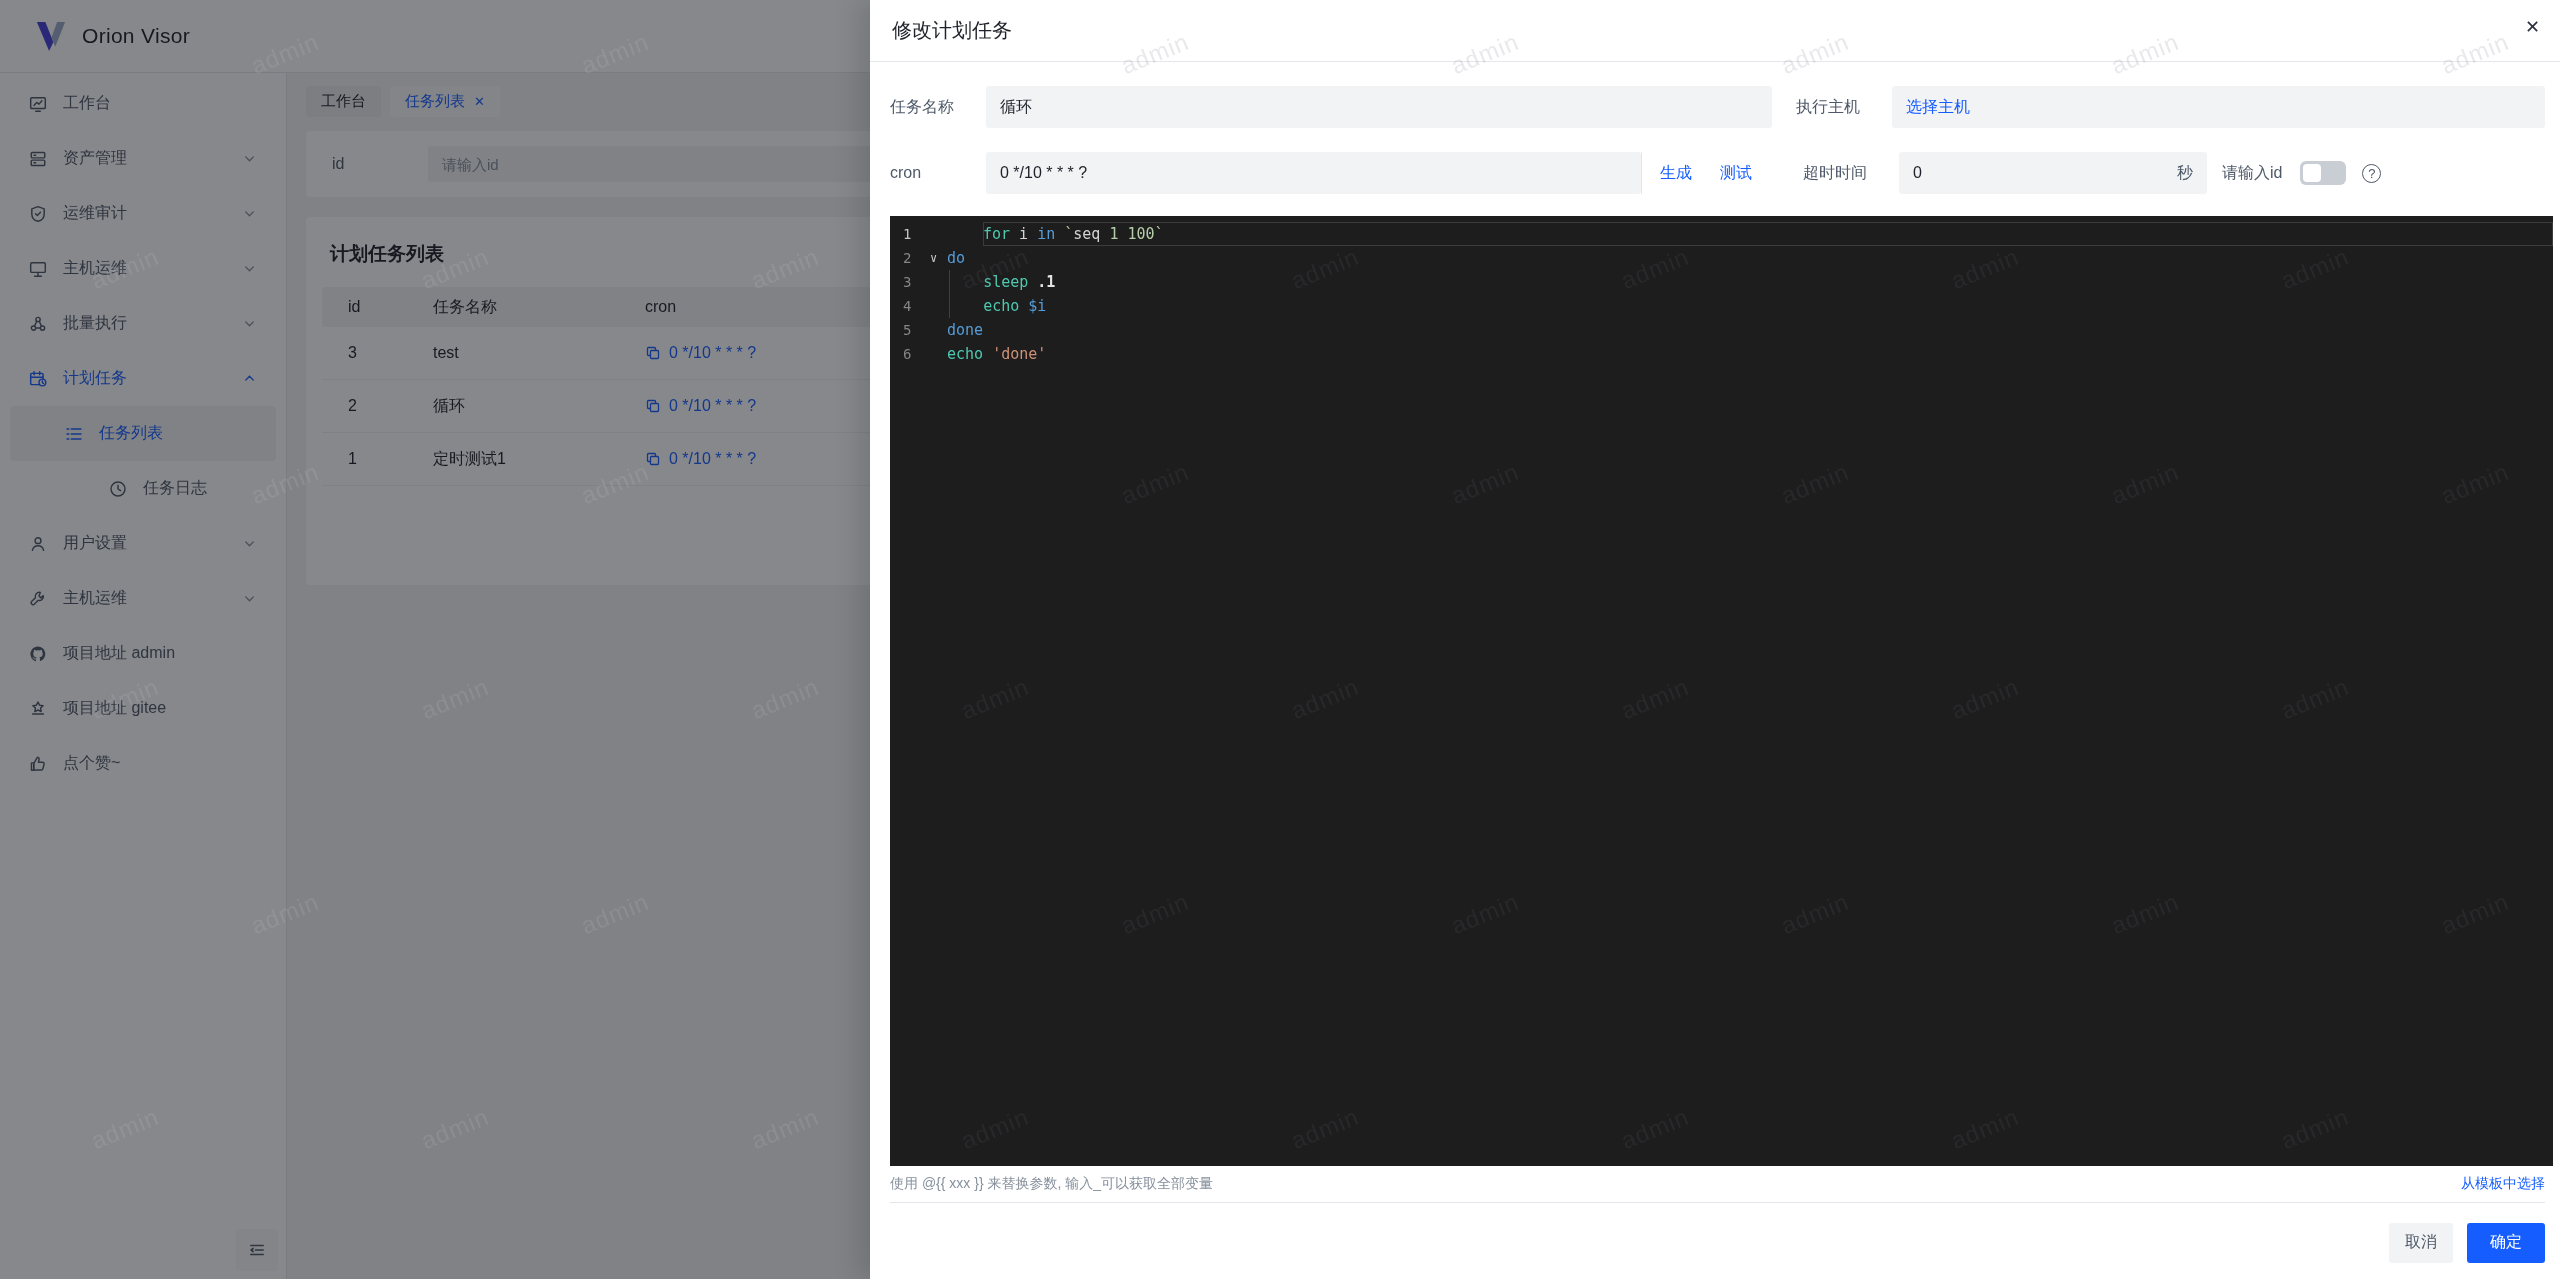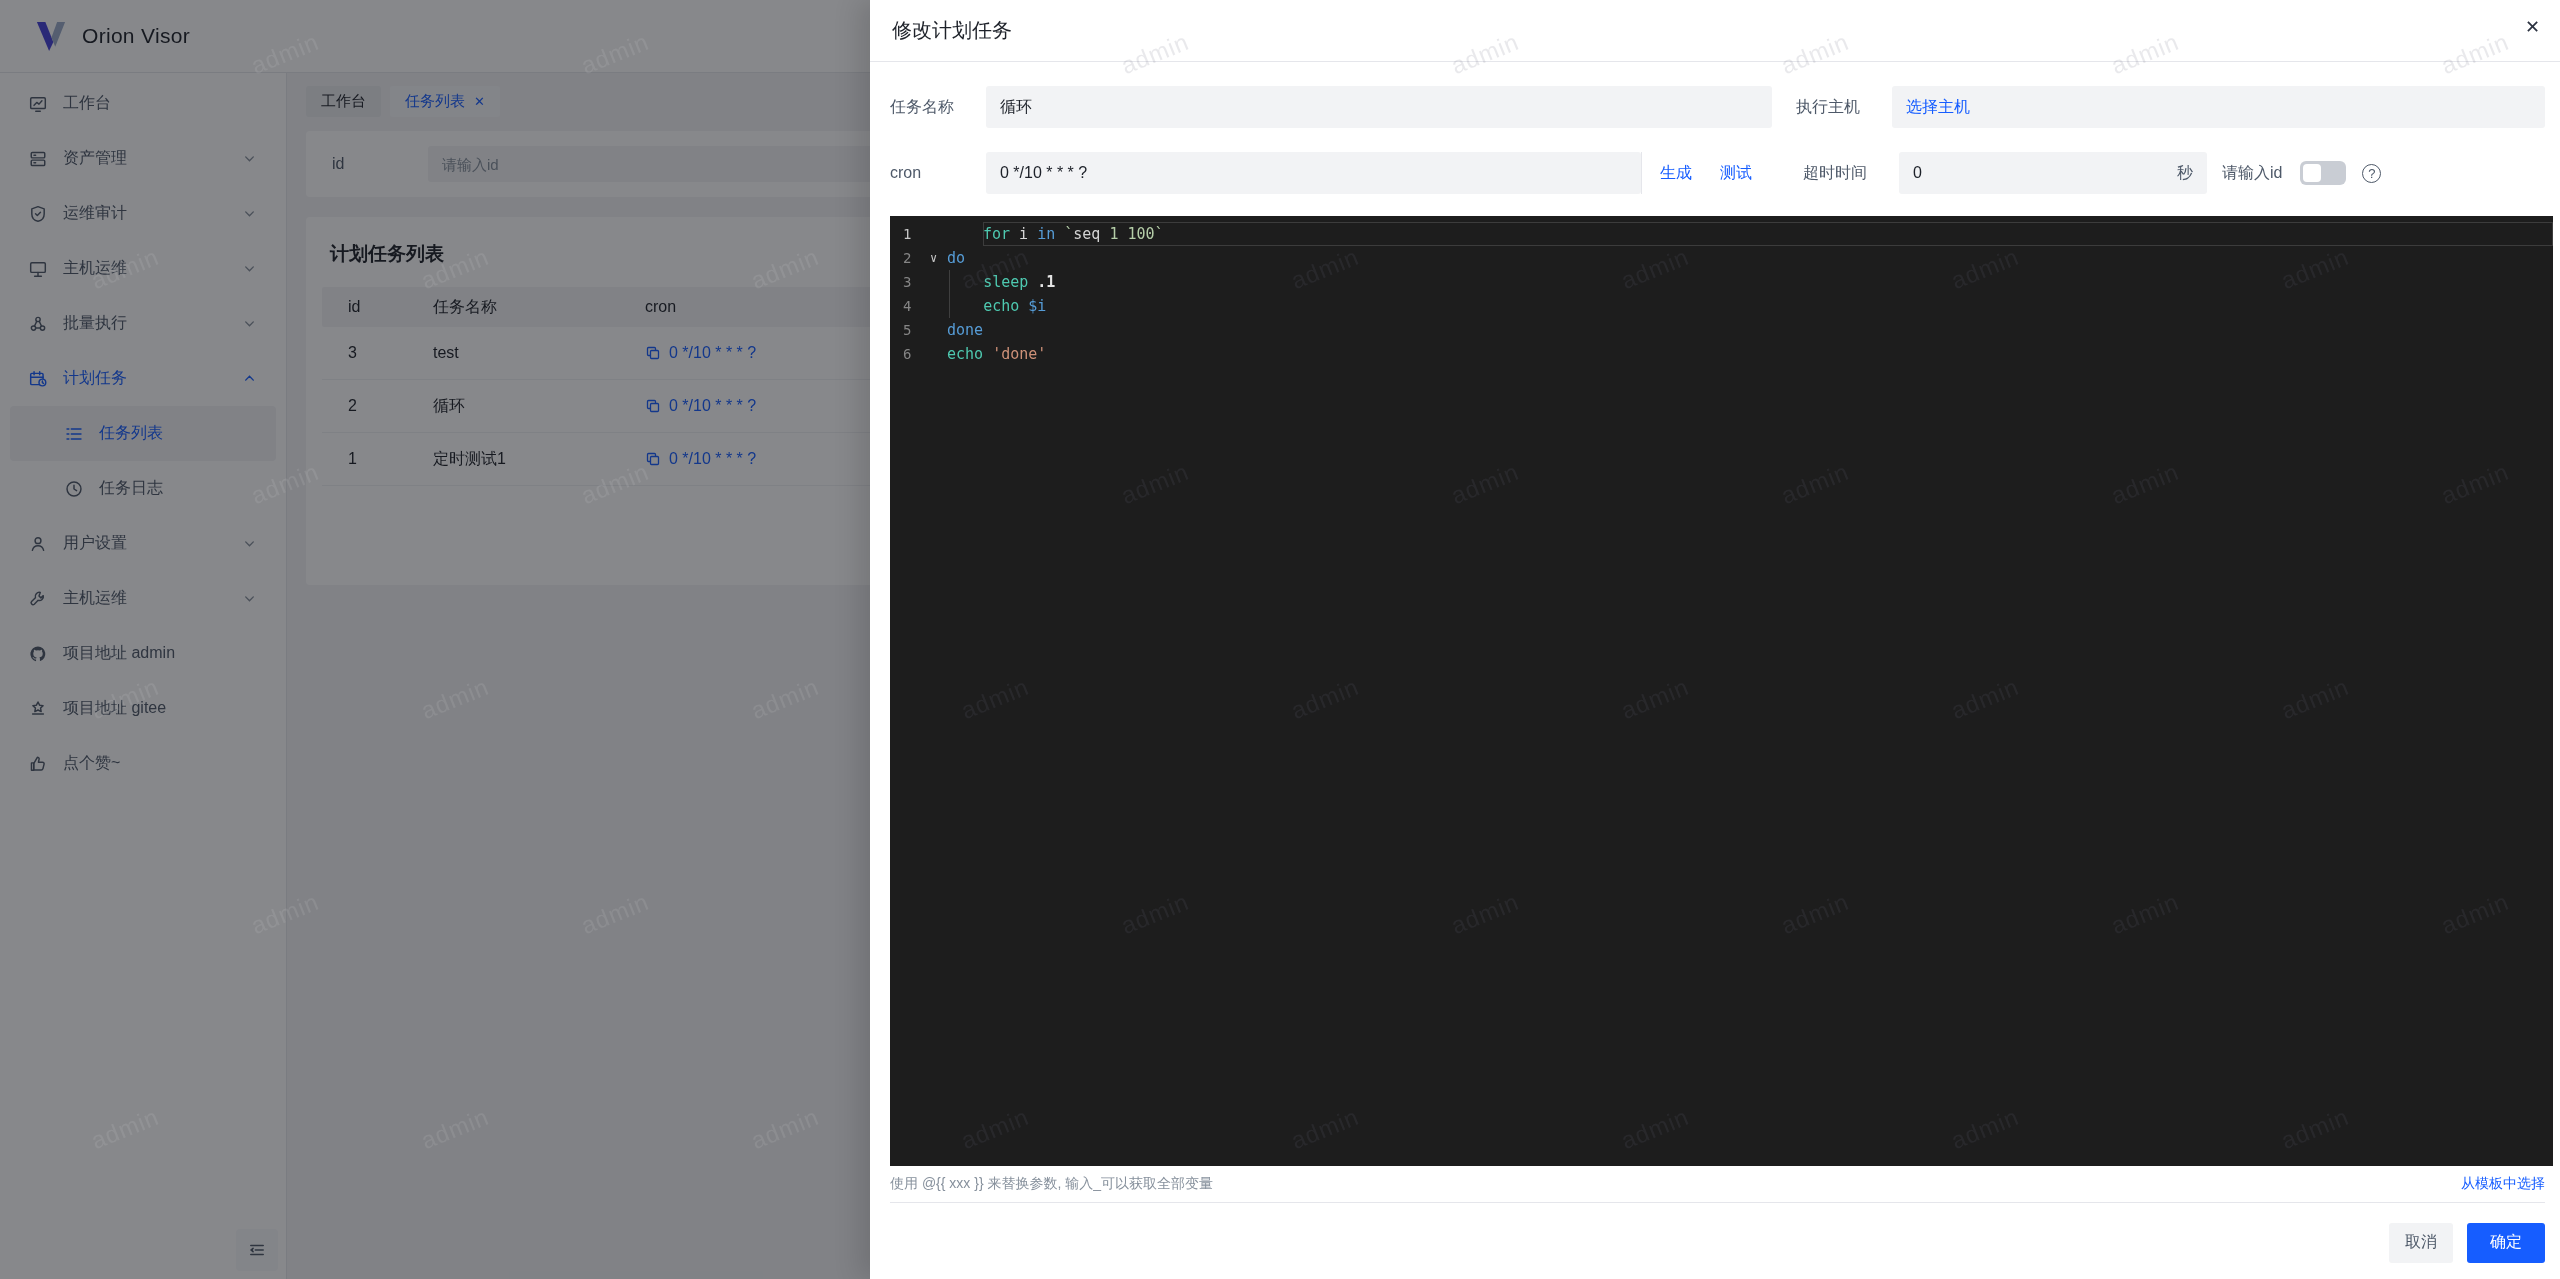--- a/index.html
+++ b/index.html
@@ -7,21 +7,21 @@
   .stage { position:relative; width:2560px; height:1279px; overflow:hidden; background:#f2f3f5; }
 
   
   .topbar { position:absolute; left:0; top:0; width:2560px; height:73px; background:#fff; border-bottom:1px solid #e5e6eb; display:flex; align-items:center; padding-left:34px; }
   .logo { display:flex; align-items:center; gap:14px; }
   .logo-title { font-size:21px; color:#1d2129; font-weight:500; letter-spacing:.3px; }
 
   .sidebar { position:absolute; left:0; top:73px; bottom:0; width:287px; background:#fff; border-right:1px solid #e5e6eb; padding-top:3px; }
   .side-item { position:relative; height:55px; display:flex; align-items:center; padding-left:28px; color:#4e5969; font-size:16px; cursor:pointer; }
   .side-item .si-icon { display:flex; width:20px; justify-content:center; margin-right:15px; }
-  .side-item.sub { padding-left:64px; }
+  .side-item.sub { padding-left:64px;margin-left:44px; }
   .side-item.blue { color:#165dff; }
   .side-item.selected { background:#f2f3f5; border-radius:4px; margin:0 10px; padding-left:54px; color:#165dff; }
   .si-label { flex:0 1 auto; white-space:nowrap; }
   .si-chevron { margin-left:auto; margin-right:30px; display:flex; color:#86909c; }
   .side-item.blue .si-chevron { color:#165dff; }
   .collapse-btn { position:absolute; right:8px; bottom:8px; width:42px; height:42px; border-radius:4px; background:#f7f8fa; display:flex; align-items:center; justify-content:center; color:#4e5969; }
 
   
   .content { position:absolute; left:287px; top:73px; right:0; bottom:0; background:#f2f3f5; padding:13px 19px; }
   .tabbar { display:flex; gap:9px; }

